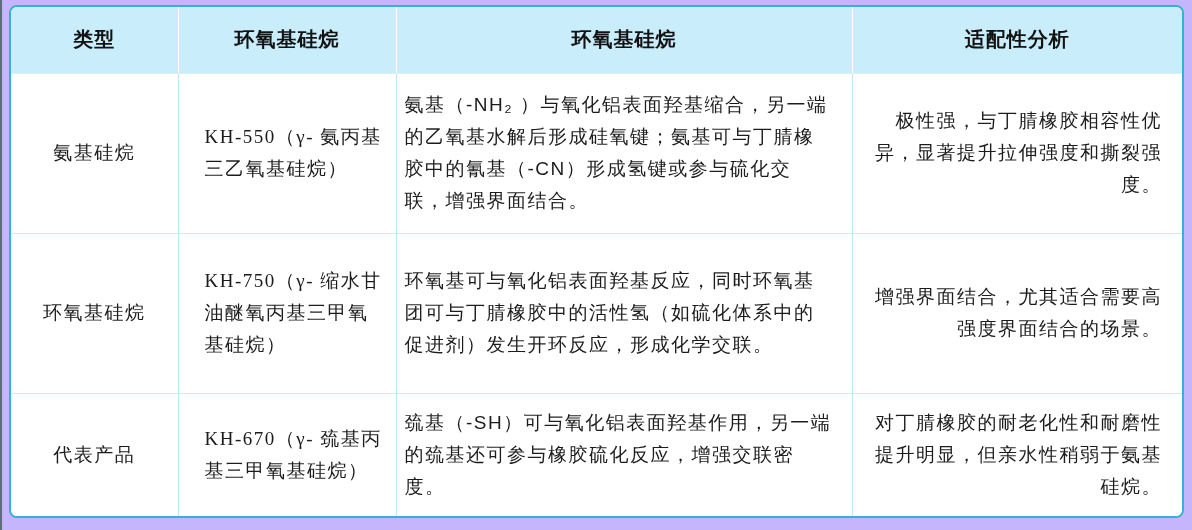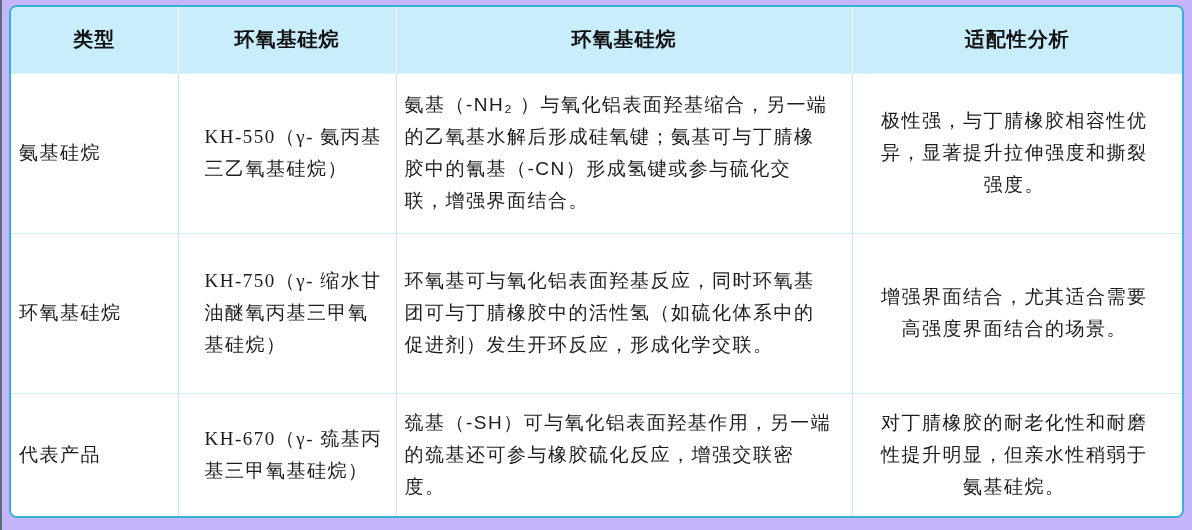--- a/index.html
+++ b/index.html
@@ -58,24 +58,24 @@
     letter-spacing: 1.5px;
     vertical-align: middle;
     border-left: 1px solid #bfe8f4;
     border-top: 1px solid #cdecf6;
     padding: 8px 18px;
   }
   .silane-table td:first-child { border-left: none; }
   .silane-table tr.h-row   { height: 66px;  }
   .silane-table tr.r-tall  { height: 160px; }
   .silane-table tr.r-short { height: 124px; }
-  td.c-type    { text-align: left; padding: 16px 8px; }
+  td.c-type    { text-align: center; padding: 16px 8px; }
   td.c-product { text-align: left;  padding-left: 26px; padding-right: 8px; font-family: Liberation Serif, serif; }
   td.c-mech    { text-align: left;  padding-left: 8px; padding-right: 20px; }
-  td.c-fit     { text-align: center;  padding-left: 22px; padding-right: 28px; }
+  td.c-fit     { text-align: right;  padding-left: 22px; padding-right: 20px; }
 </style>
 </head>
 <body>
 
 <div class="canvas">
   <div class="edge-left"></div>
 
   <div class="table-wrap">
     <table class="silane-table">
       <colgroup>

